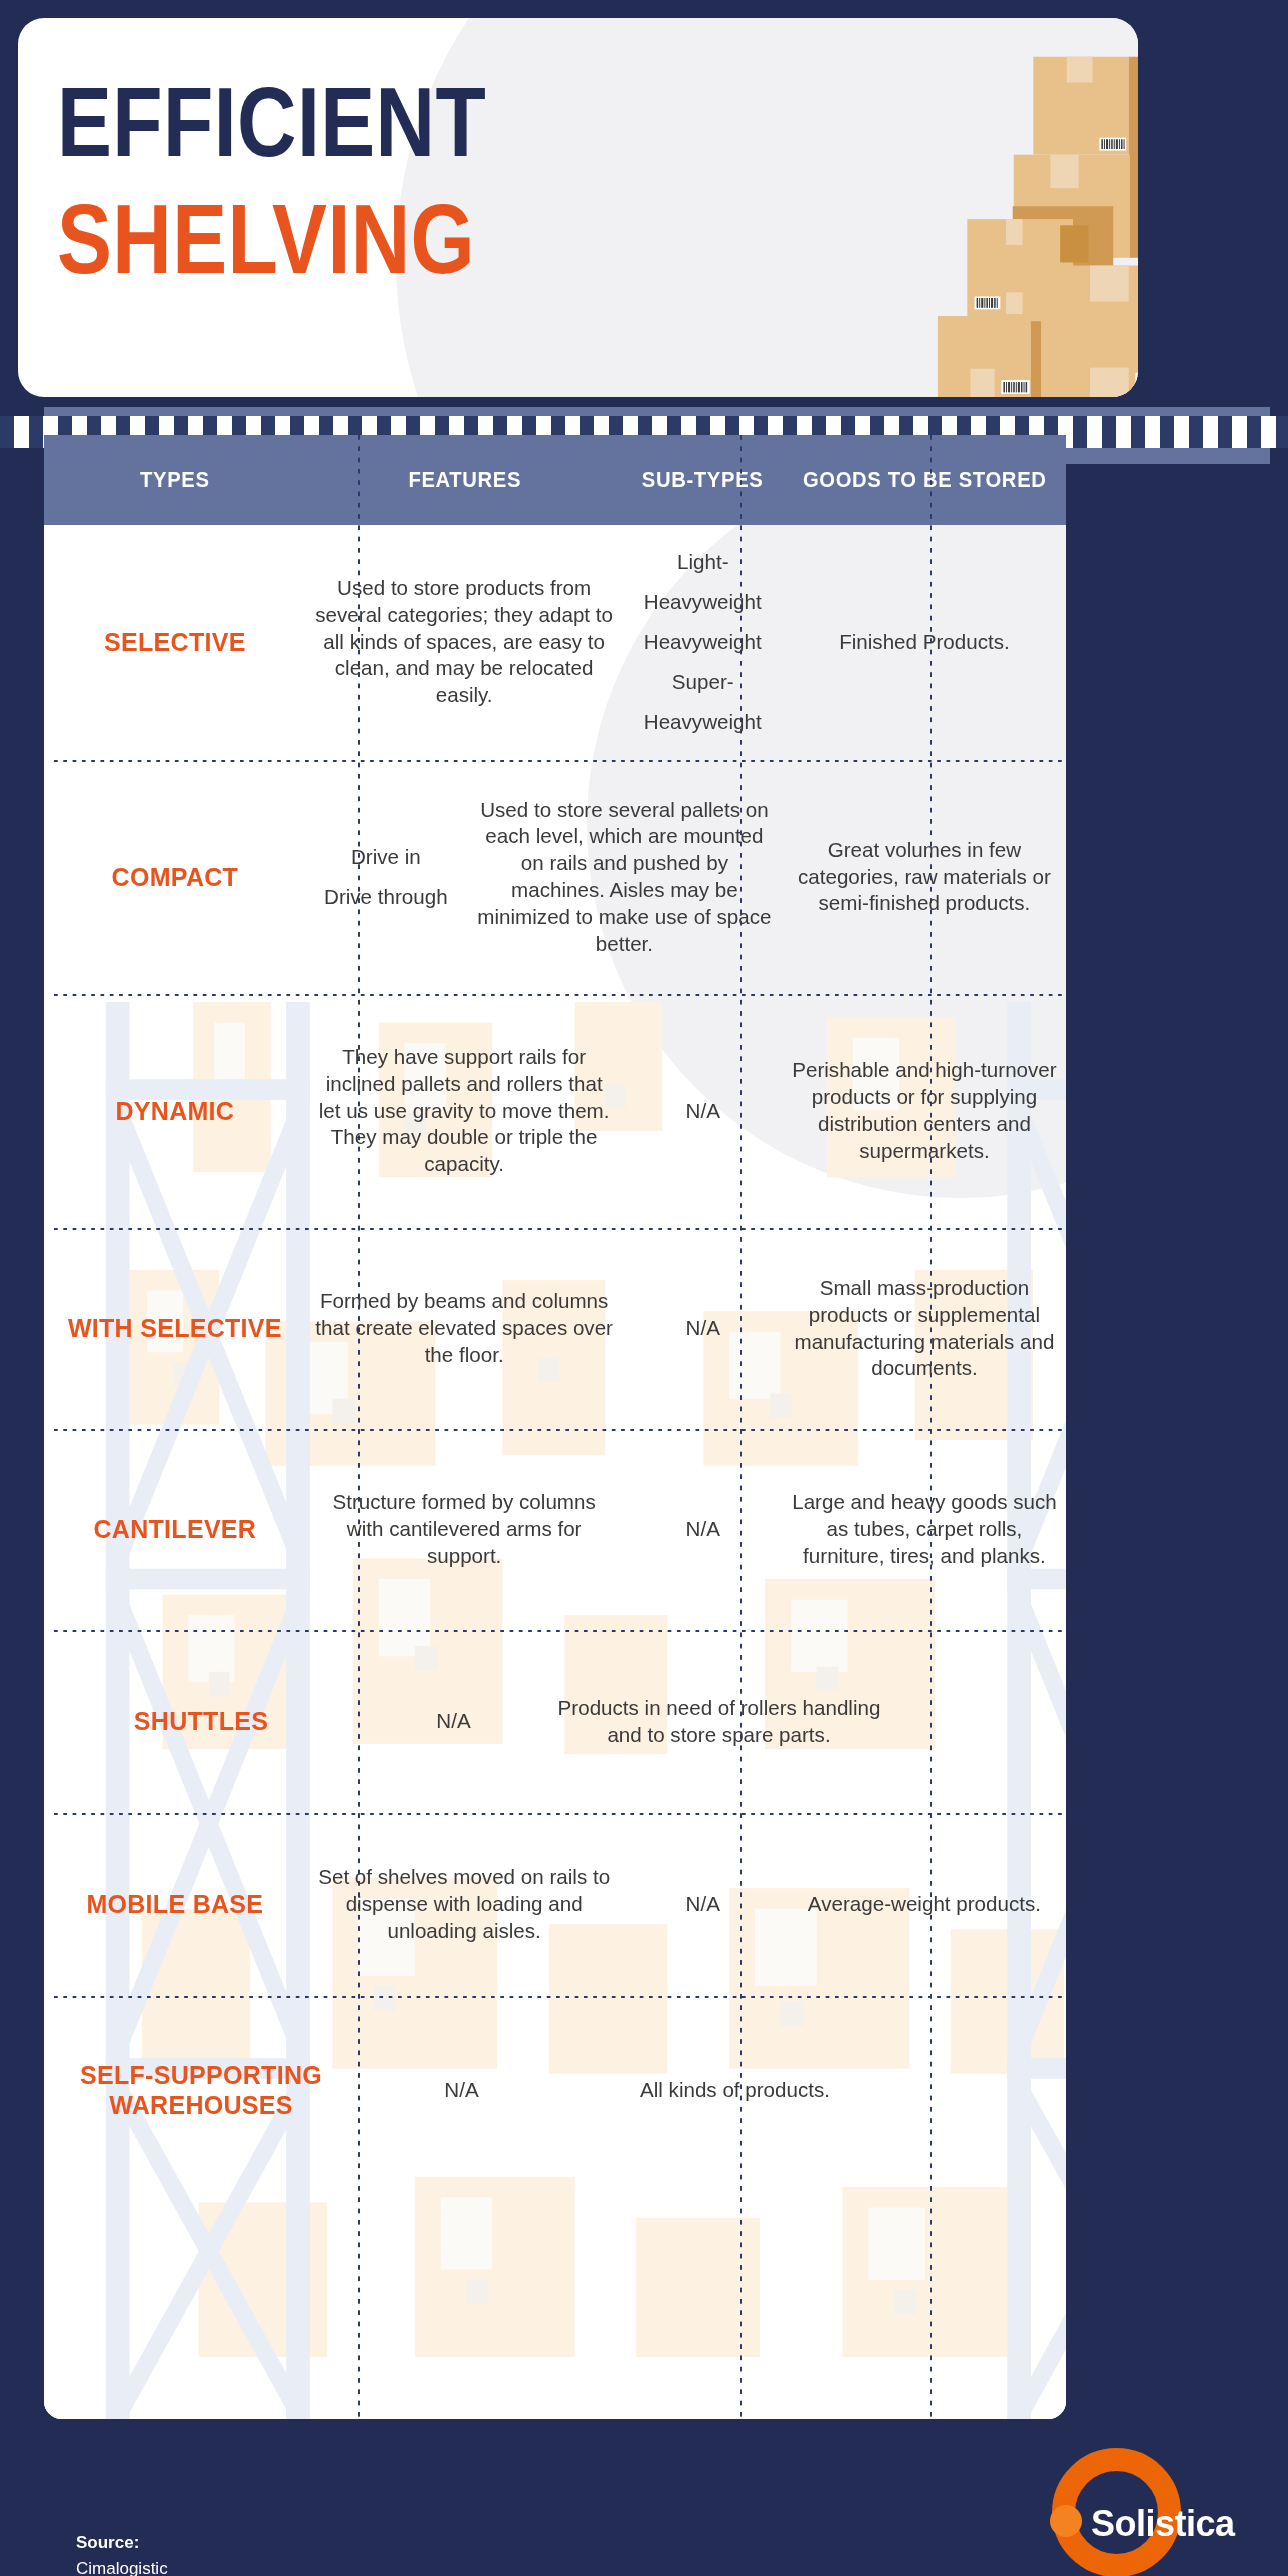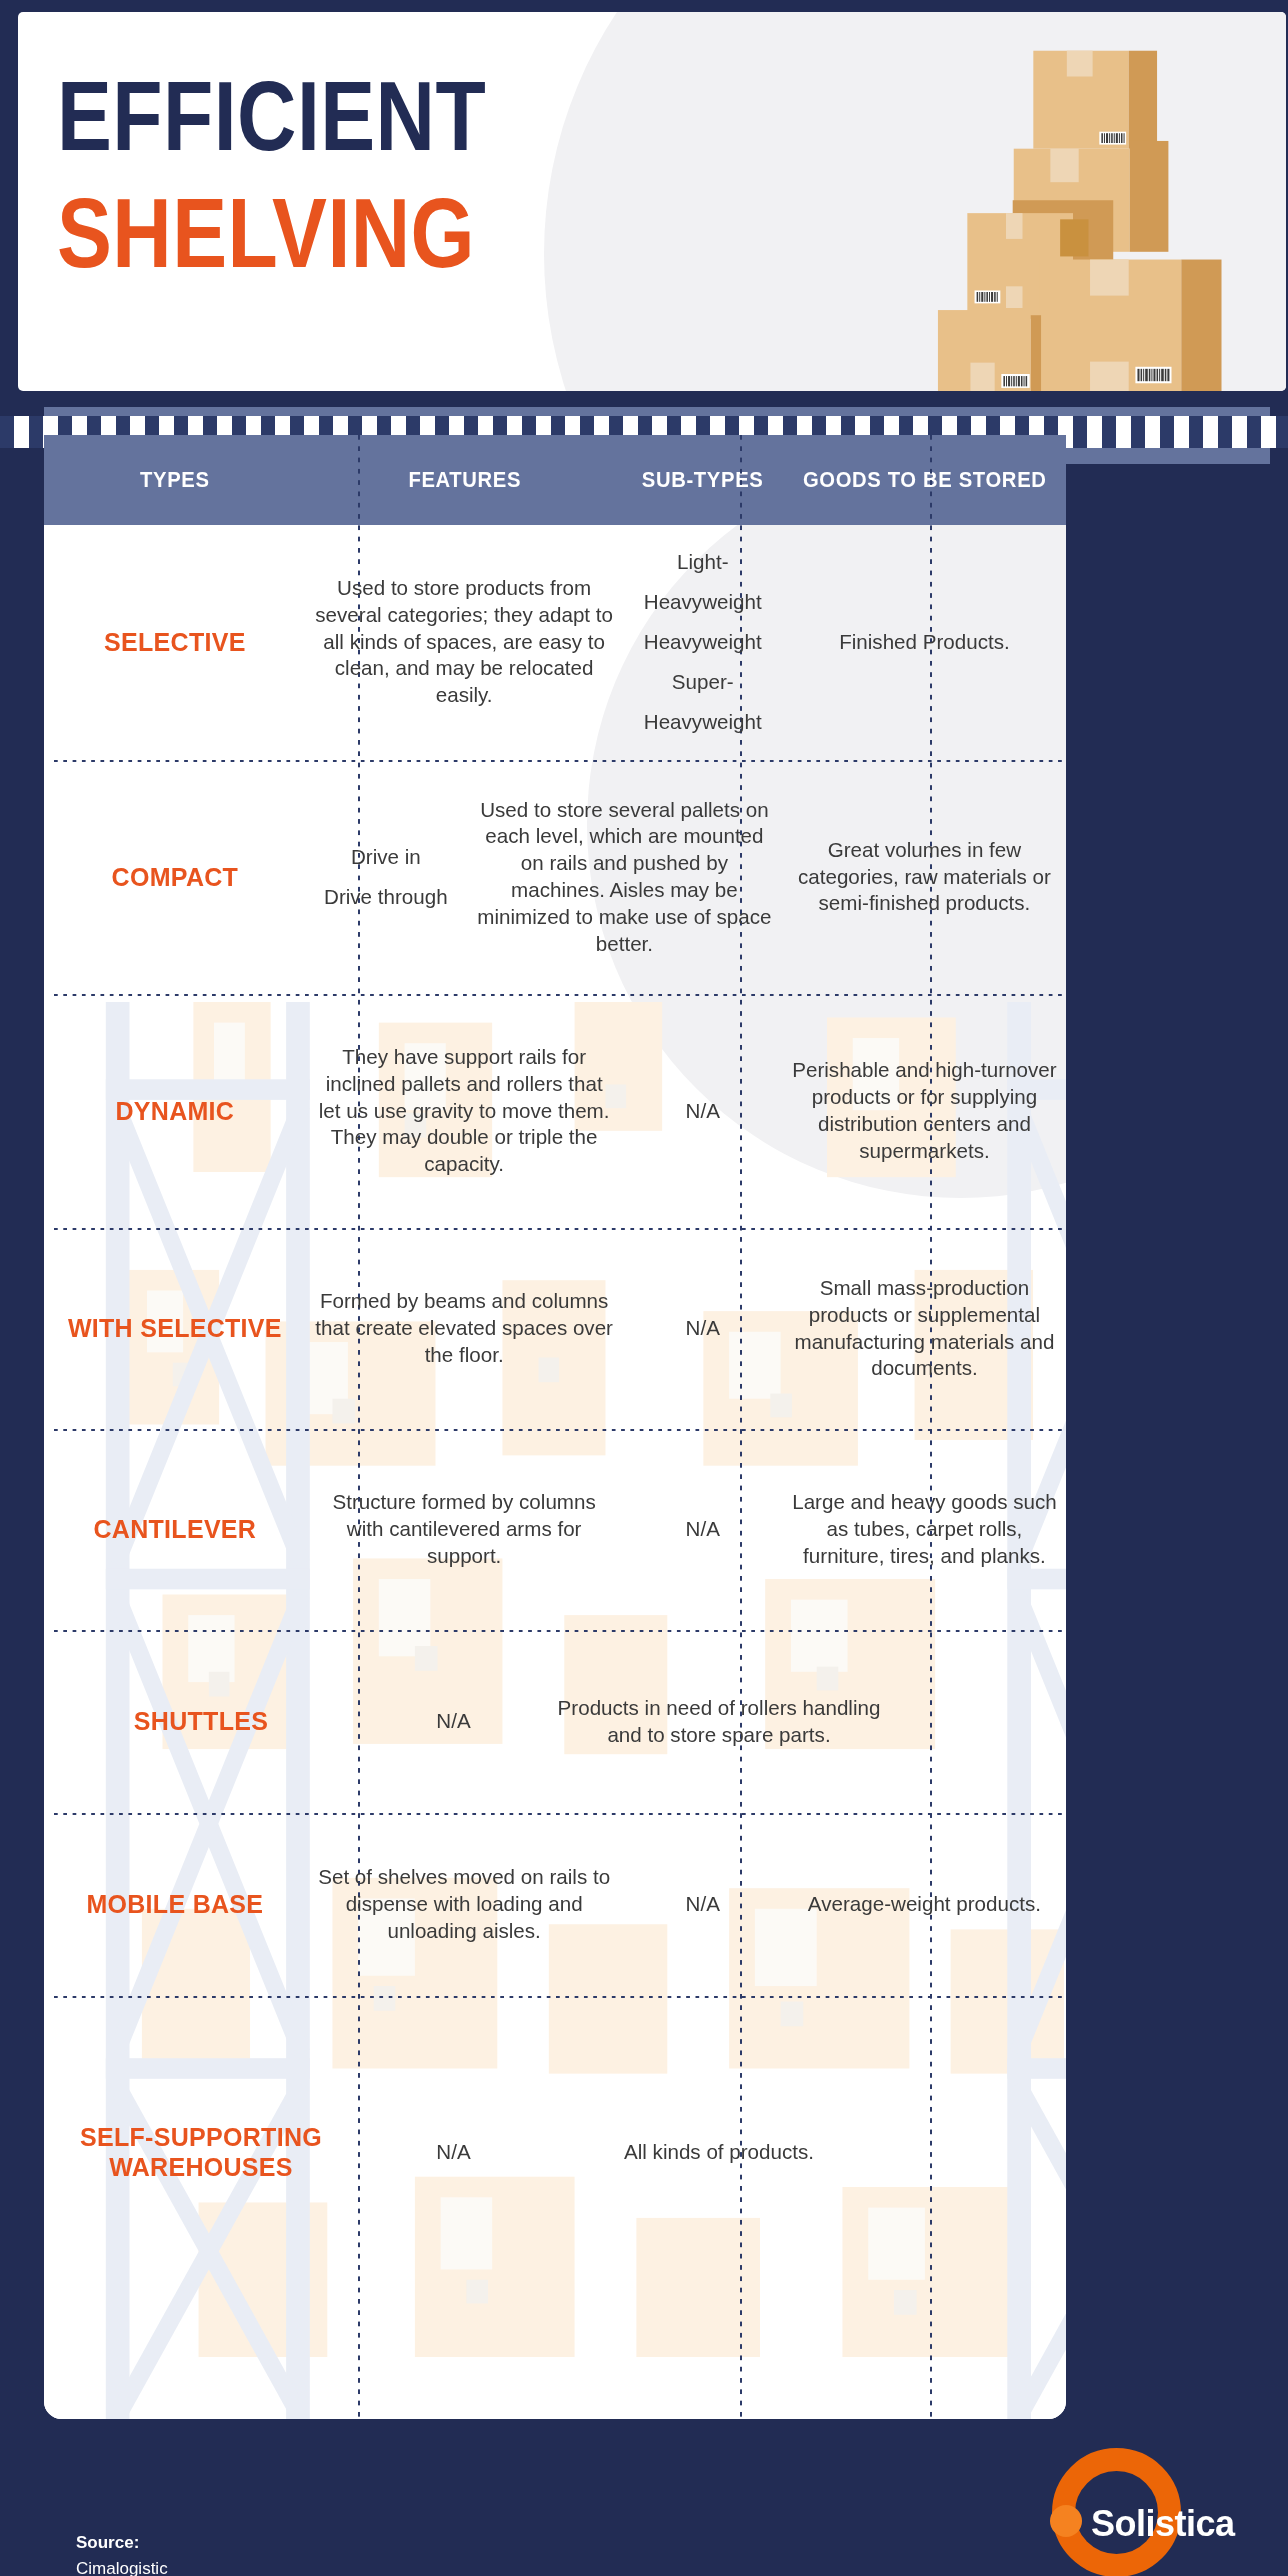--- a/index.html
+++ b/index.html
@@ -14,25 +14,25 @@
     width: 1288px;
     height: 2648px;
     background: #222c54;
     overflow: hidden;
   }
 
   
   .header-card {
     position: absolute;
     left: 18px;
-    top: 12px;
-    width: 1268px;
+    top: 18px;
+    width: 1120px;
     height: 379px;
     background: #ffffff;
-    border-radius: 5px;
+    border-radius: 26px;
     overflow: hidden;
   }
   .header-blob {
     position: absolute;
     right: -134px;
     top: -196px;
     width: 876px;
     height: 876px;
     border-radius: 50%;
     background: #f1f1f3;
@@ -484,21 +484,21 @@
           <div class="cell c4">Products in need of rollers handling and to store spare parts.</div>
         </div>
         <div class="rowsep" style="top: 1378px;"></div>
         <div class="row" style="top: 1378px; height: 183px;">
           <div class="cell c1 type">MOBILE BASE</div>
           <div class="cell c2">Set of shelves moved on rails to dispense with loading and unloading aisles.</div>
           <div class="cell c3">N/A</div>
           <div class="cell c4">Average-weight products.</div>
         </div>
         <div class="rowsep" style="top: 1561px;"></div>
-        <div class="row" style="top: 1623px; height: 188px;">
+        <div class="row" style="top: 1561px; height: 188px; gap: 8px;">
           <div class="cell c1 type">SELF-SUPPORTING WAREHOUSES</div>
           <div class="cell c3">N/A</div>
           <div class="cell c4">All kinds of products.</div>
         </div>
       </div>
   </div>
 
   <div class="footer">
     <div class="source">
       <b>Source:</b>

